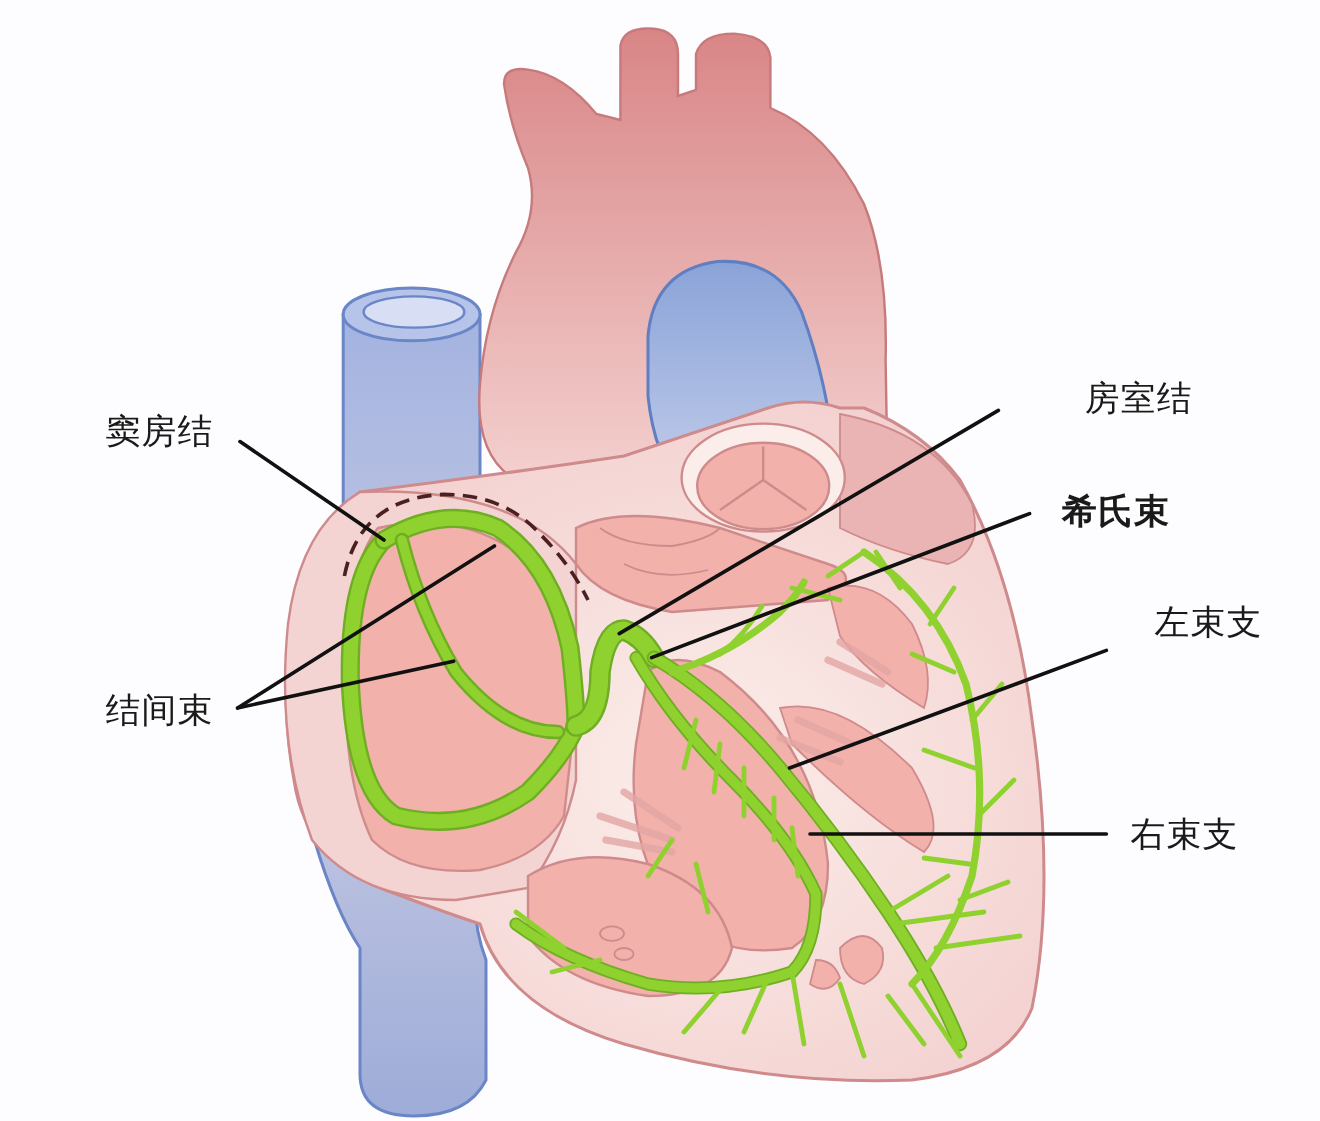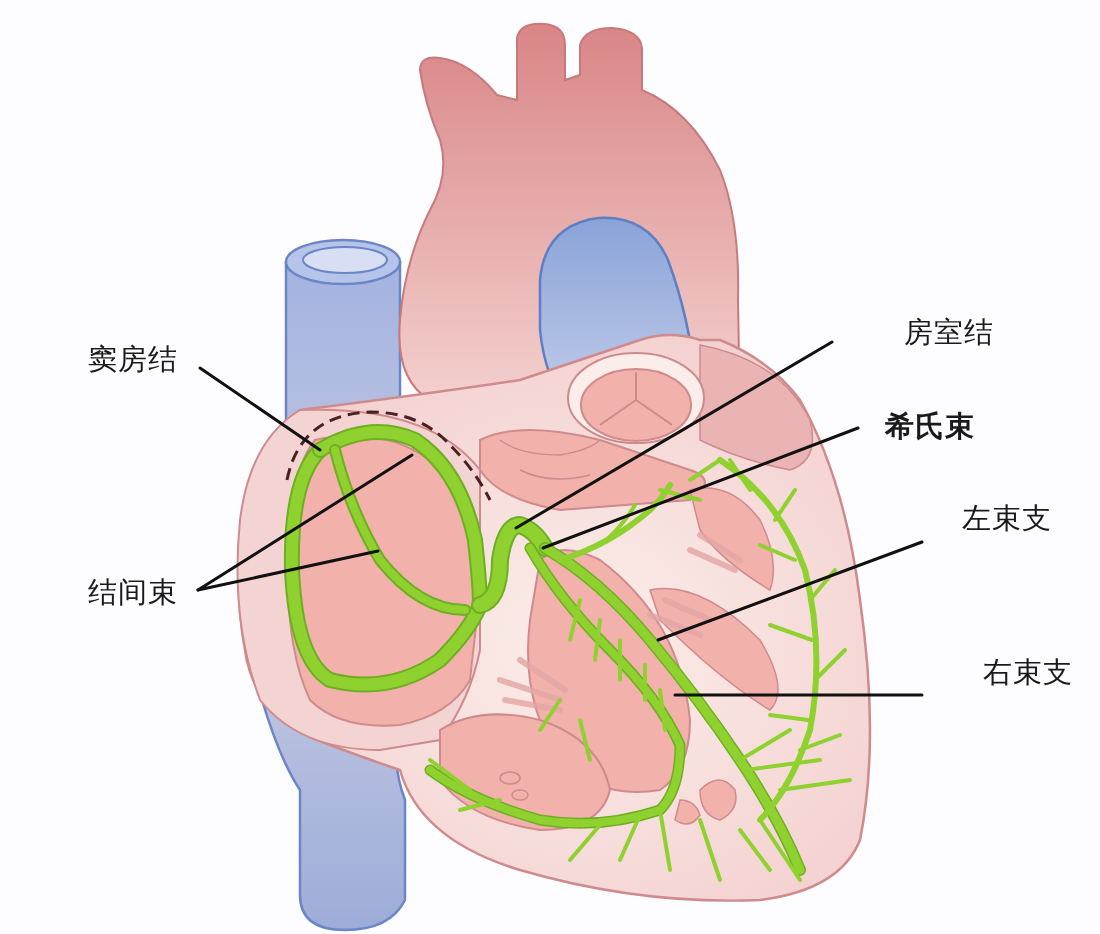--- a/index.html
+++ b/index.html
@@ -162,13 +162,13 @@
     <line x1="922" y1="542" x2="658" y2="640"></line>
     <line x1="922" y1="695" x2="675" y2="695"></line>
   </g>
 </svg>
 
 <div class="label" style="left:88px; top:345px;">窦房结</div>
 <div class="label" style="left:88px; top:578px;text-align:right;">结间束</div>
 <div class="label" style="left:904px; top:318px;">房室结</div>
 <div class="label" style="left:885px; top:412px;font-weight:bold;">希氏束</div>
 <div class="label" style="left:942px; top:504px;margin-left:20px;">左束支</div>
-<div class="label" style="left:942px; top:658px;margin-left:41px;">右束支</div>
+<div class="label" style="left:942px; top:681px;">右束支</div>
 
 </body></html>

